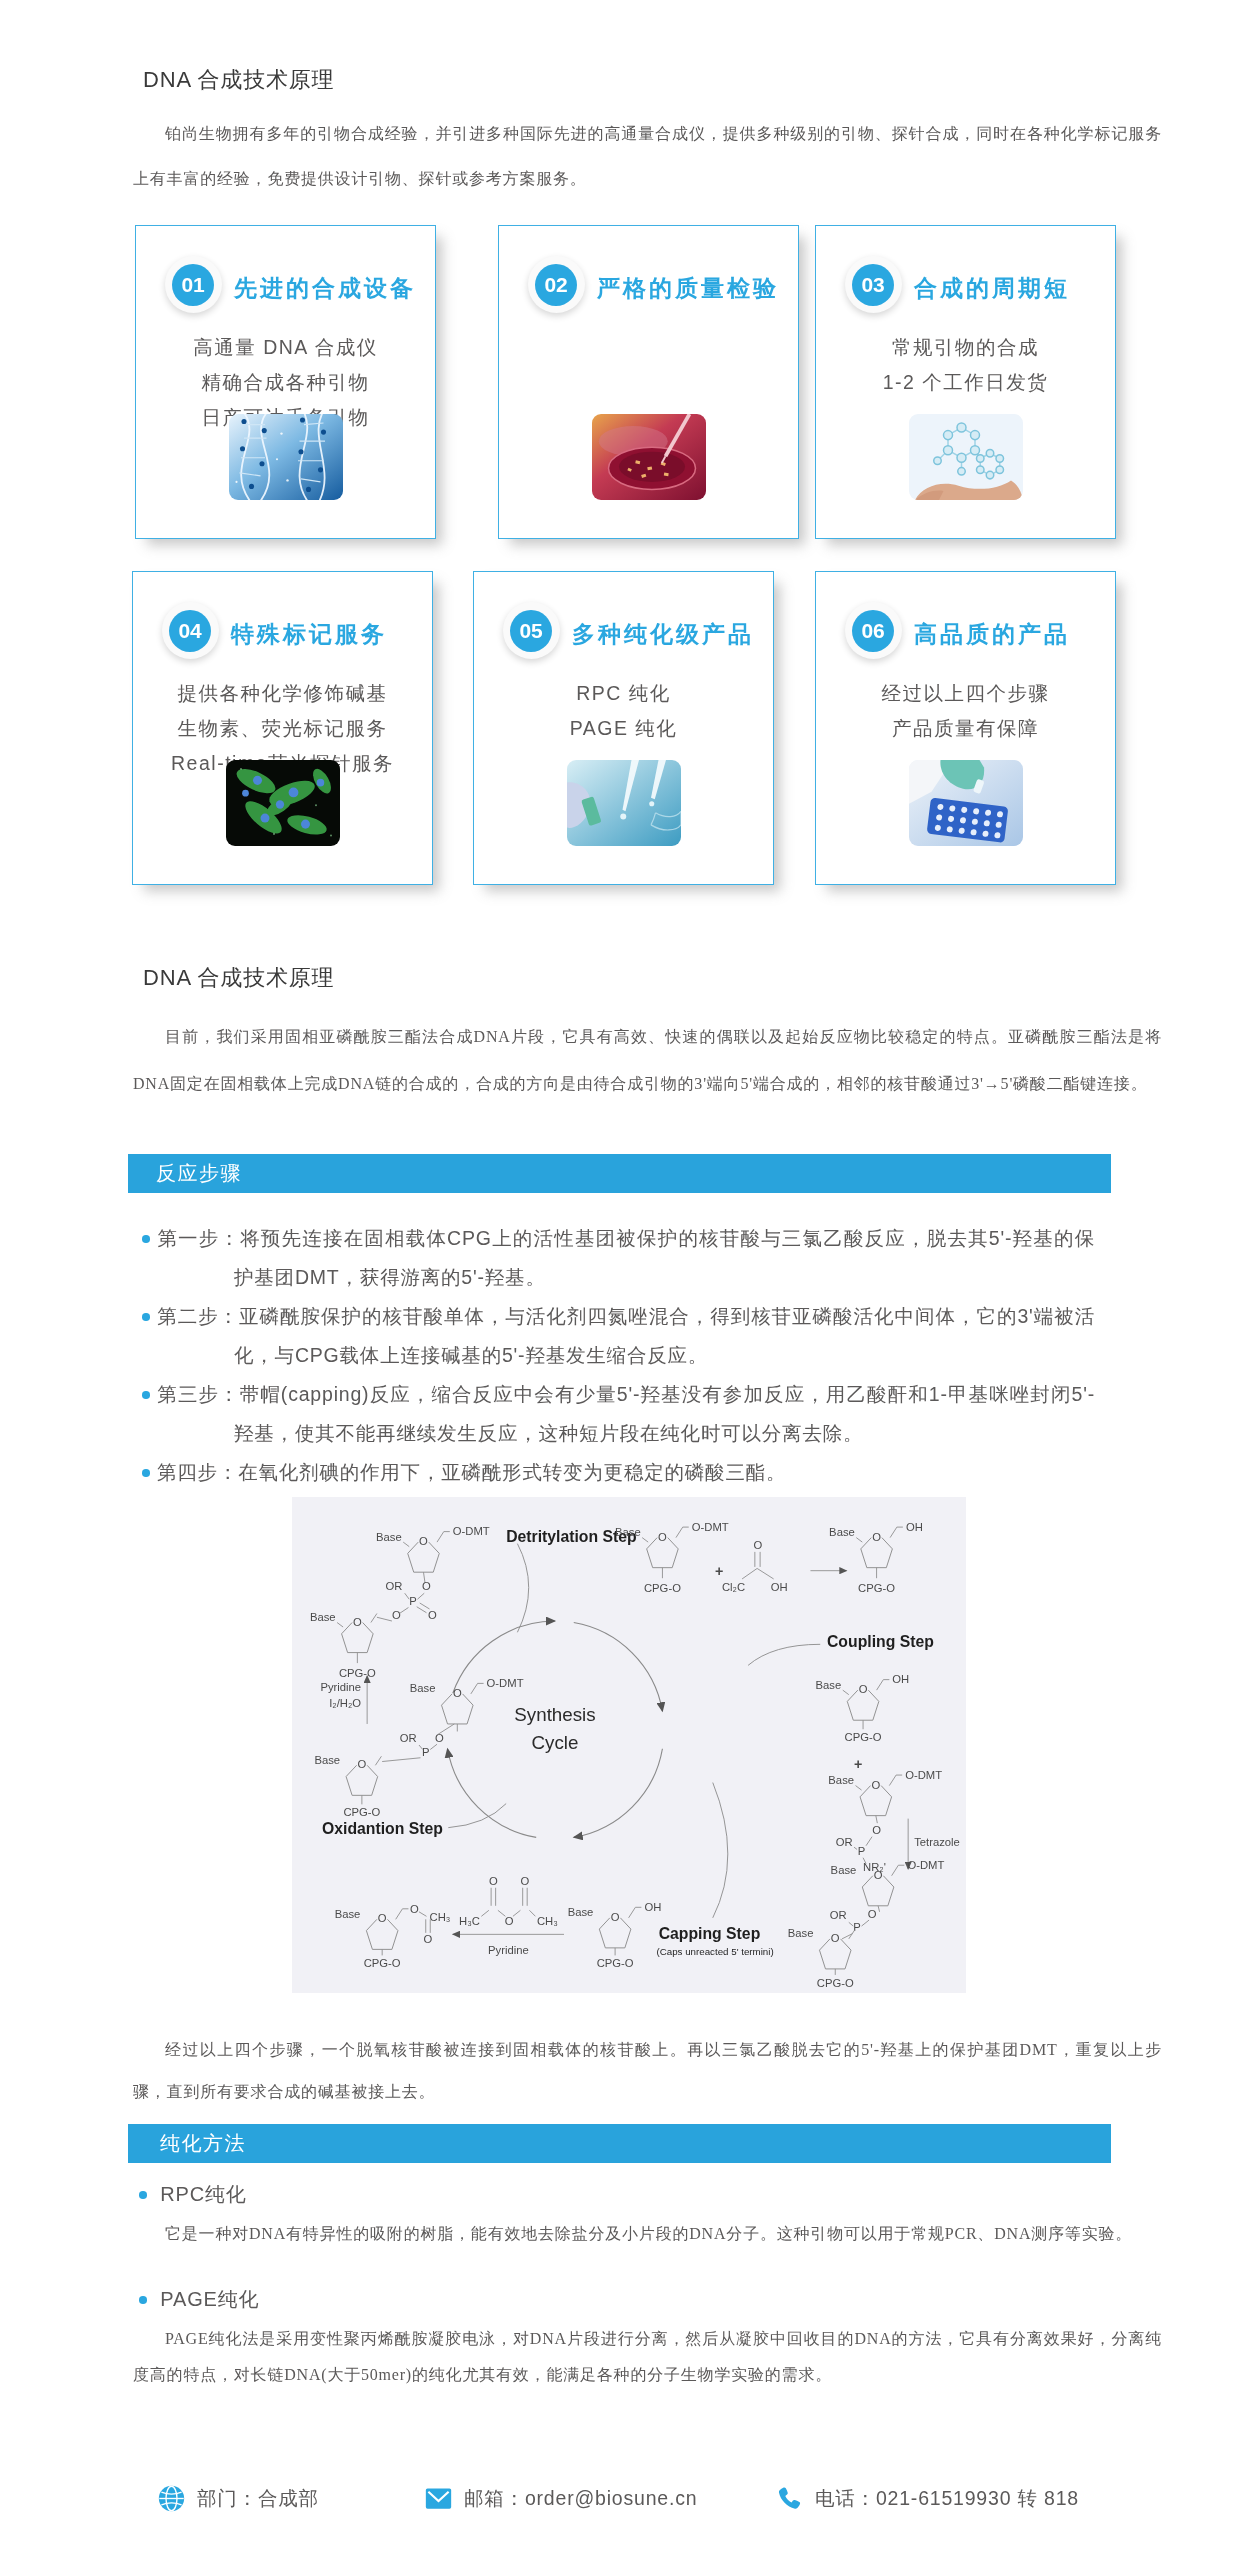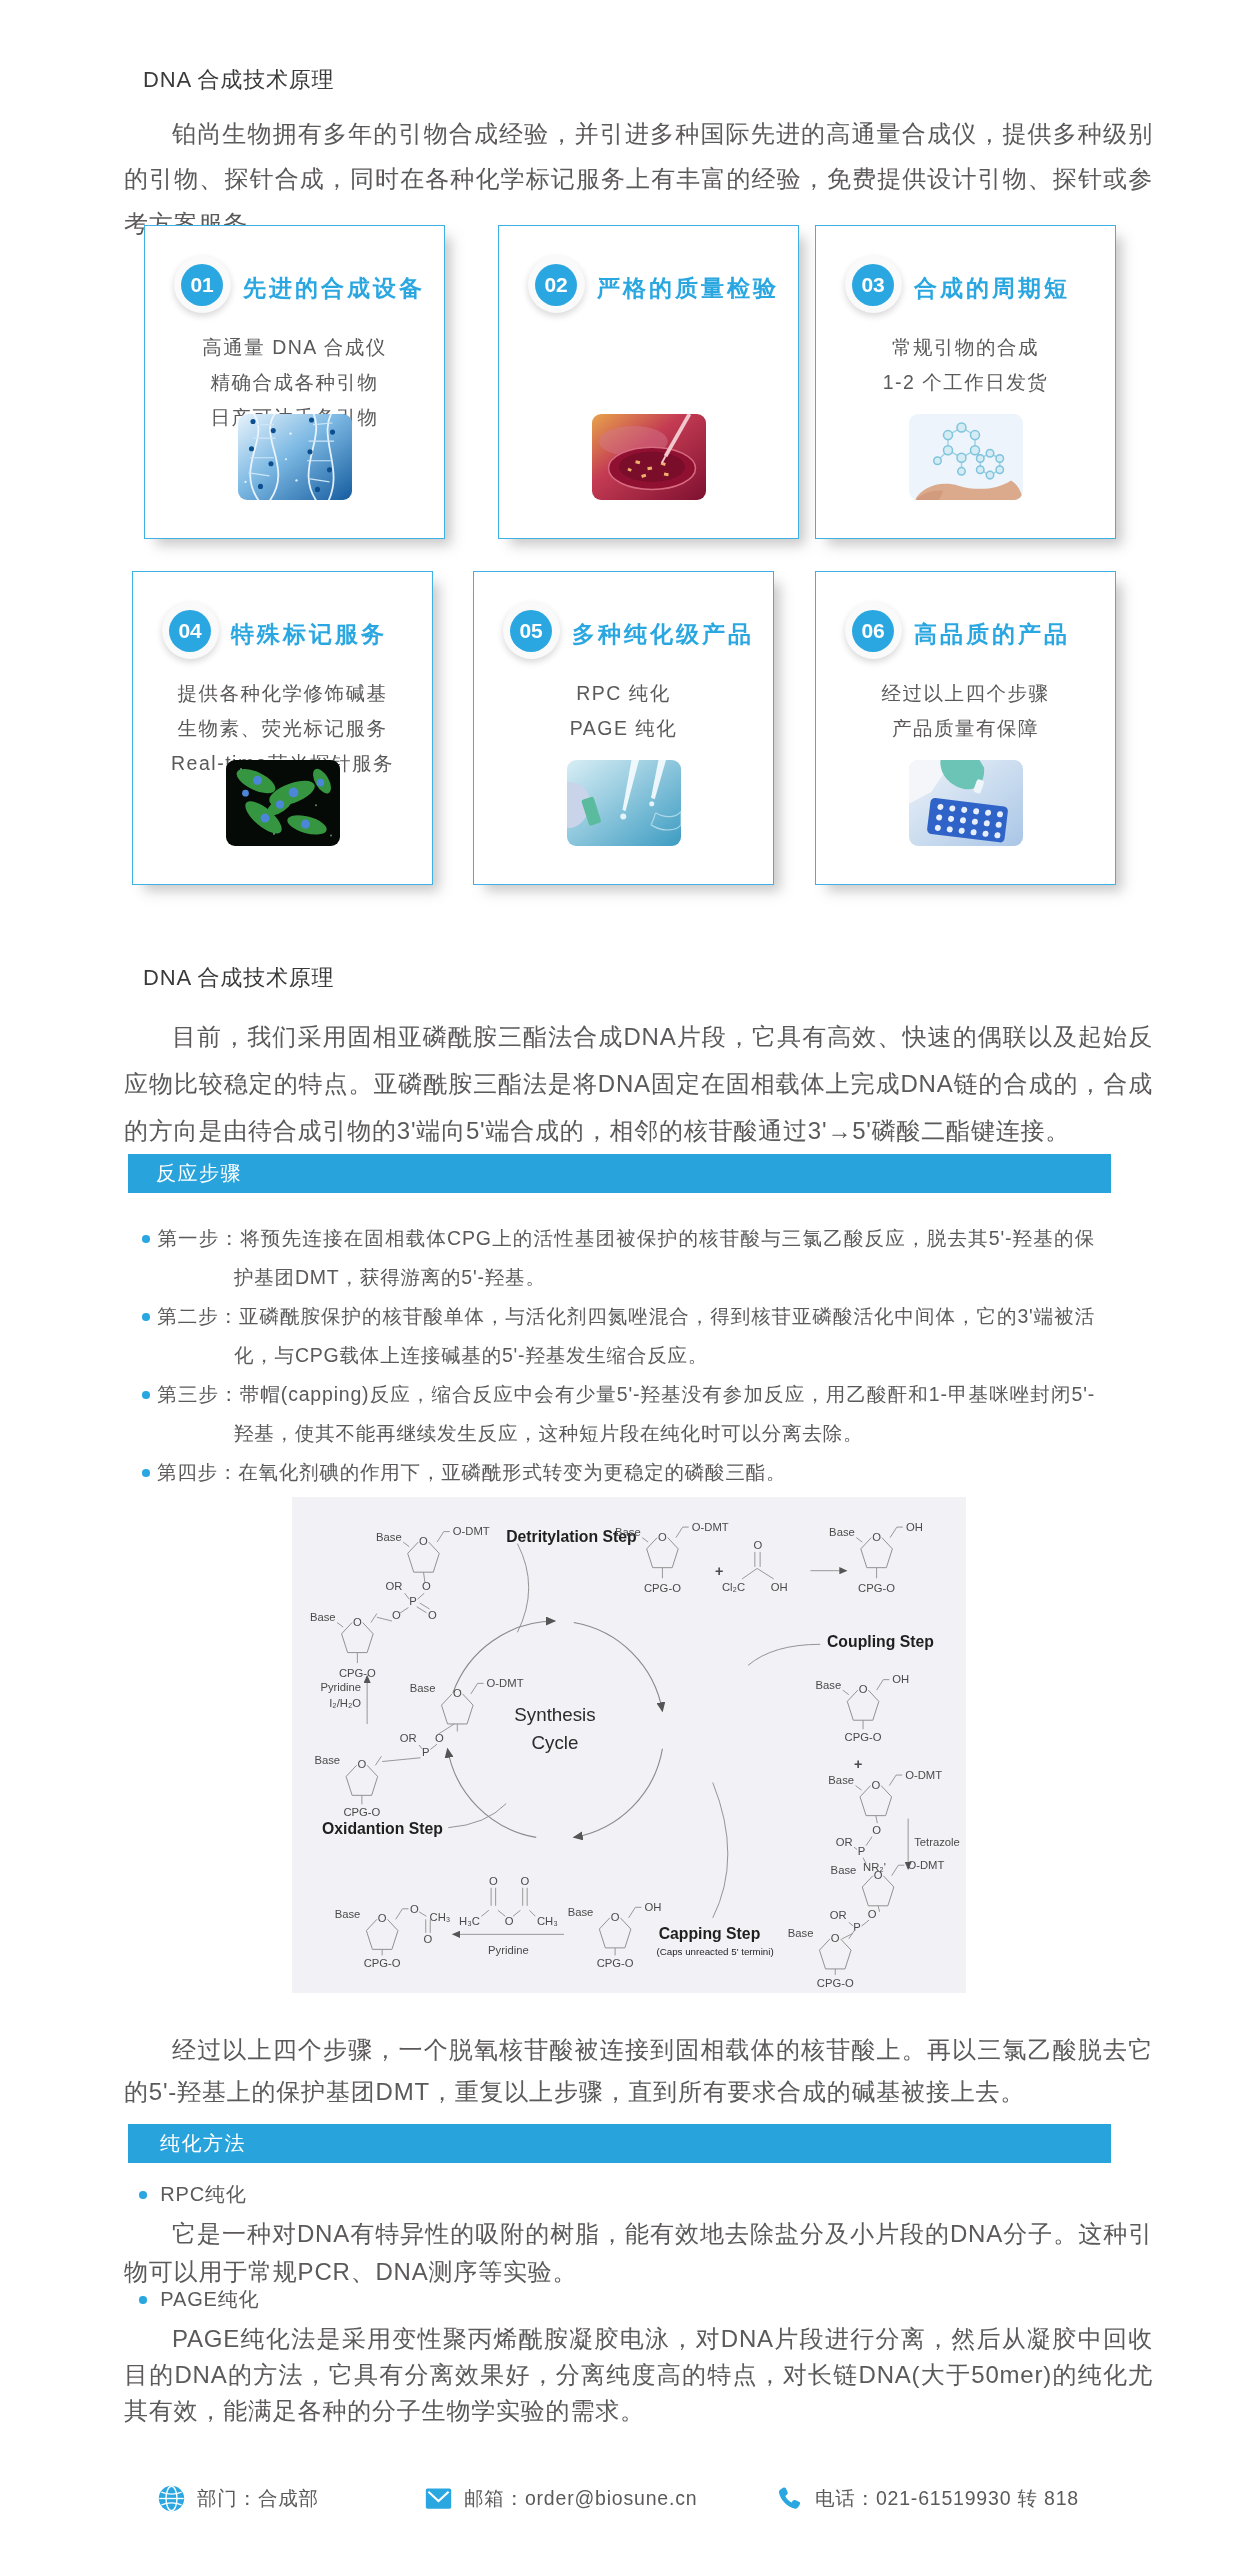--- a/index.html
+++ b/index.html
@@ -6,22 +6,22 @@
     --accent:#2aa7e0; --banner:#29a3dc; --text:#5b5959; --heading:#3a3a3a;
   }
   *{margin:0;padding:0;box-sizing:border-box;}
   body{background:#ffffff;font-family:"Liberation Sans","DejaVu Sans",sans-serif;}
   .page{position:relative;width:1259px;height:2576px;background:#fff;overflow:hidden;}
 
   .sec-title{position:absolute;left:143px;font-size:22px;font-weight:500;color:var(--heading);letter-spacing:0.8px;}
   #t1{top:65px;}
   #t2{top:963px;}
 
-  .para{position:absolute;left:124px;width:1029px;font-size:24px;line-height:45px;
-        color:var(--text);text-align:justify;letter-spacing:0.8px;}
+  .para{position:absolute;left:133px;width:1029px;font-size:16px;line-height:45px;
+        color:var(--text);text-align:justify;letter-spacing:0.8px;font-family:Liberation Serif, serif;}
   .indent{text-indent:2em;}
   #intro{top:111px;}
   #para2{top:1013px;line-height:47px;}
   #para3{top:2029px;line-height:42px;}
   #rpc-text{top:2215px;line-height:38px;}
   #page-text{top:2321px;line-height:36px;}
 
   .banner{position:absolute;left:128px;width:983px;height:39px;background:var(--banner);
           color:#fff;font-size:20px;line-height:39px;padding-left:32px;letter-spacing:1.5px;}
   #banner1{top:1154px;padding-left:28px;}
@@ -35,21 +35,21 @@
   .badge{width:42px;height:42px;border-radius:50%;background:var(--accent);color:#fff;
         font-size:21px;font-weight:bold;display:flex;align-items:center;justify-content:center;}
   .card-title{position:absolute;top:47px;left:98px;font-size:23px;font-weight:bold;
         color:var(--accent);letter-spacing:3px;white-space:nowrap;}
   .card-desc{position:absolute;top:104px;left:0;right:0;text-align:center;font-size:19.5px;
         line-height:35px;color:var(--text);letter-spacing:1.5px;}
   .card-desc span{display:block;}
   .card-img{position:absolute;bottom:38px;left:50%;transform:translateX(-50%);width:114px;height:86px;
         border-radius:9px;overflow:hidden;}
   .card-img svg{display:block;width:114px;height:86px;}
-  #card1{left:144px;top:225px;} #card2{left:498px;top:225px;} #card3{left:815px;top:225px;}
+  #card1{left:135px;top:225px;} #card2{left:498px;top:225px;} #card3{left:815px;top:225px;}
   #card4{left:132px;top:571px;} #card5{left:473px;top:571px;} #card6{left:815px;top:571px;}
 
   
   #steps{position:absolute;left:142px;top:1219px;width:953px;list-style:none;}
   .step{font-size:19.5px;line-height:39px;color:var(--text);text-align:justify;
         padding-left:92px;text-indent:-92px;letter-spacing:0.8px;}
   .dot{display:inline-block;width:7.5px;height:7.5px;border-radius:50%;background:var(--accent);
         margin-right:7.5px;vertical-align:2.3px;}
   .steplabel{color:var(--text);}
 

